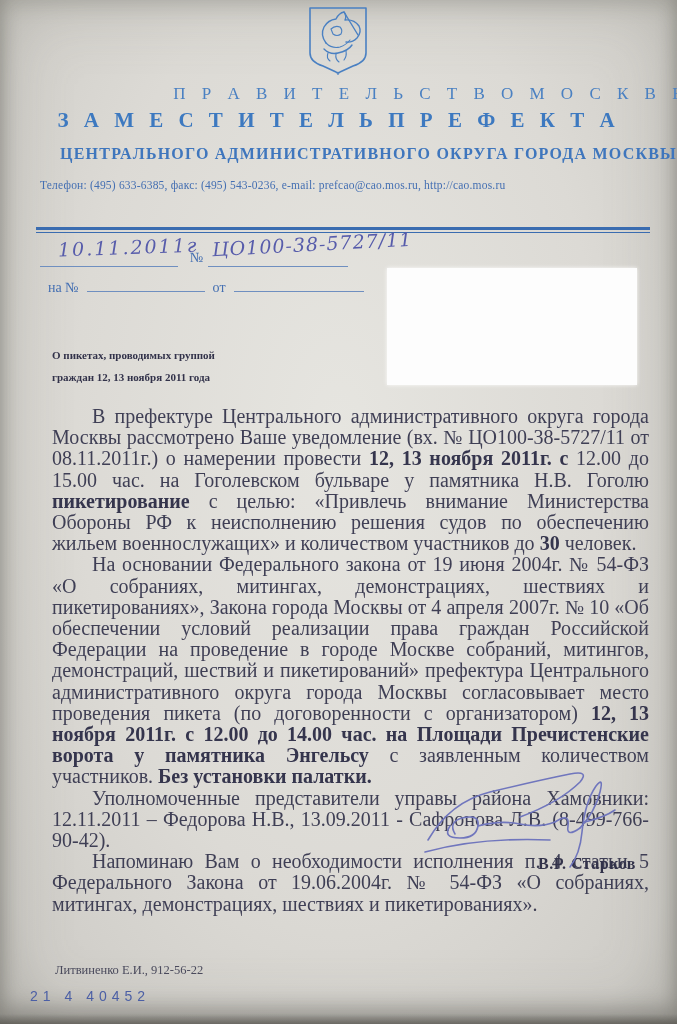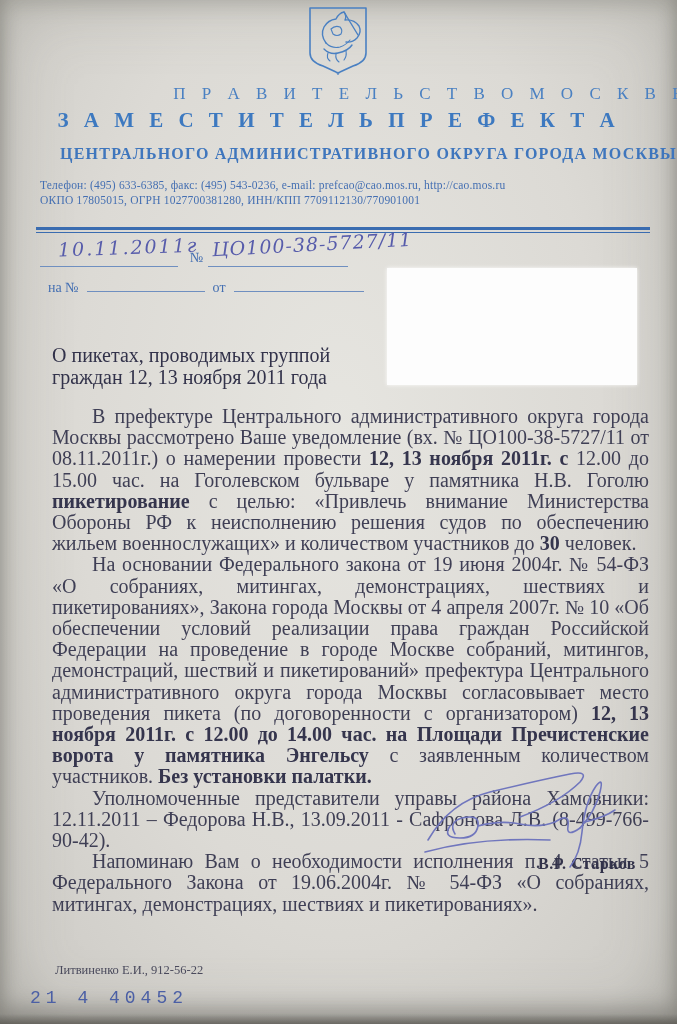--- a/index.html
+++ b/index.html
@@ -33,30 +33,30 @@
   .u1{left:40px;top:266px;width:138px;}
   .u2{left:208px;top:266px;width:140px;}
   .num-sign{position:absolute;left:190px;top:250px;color:#446fb2;font-size:14px;}
   .refrow{position:absolute;left:48px;top:278px;color:#446fb2;font-size:14px;}
   .refrow .blank{display:inline-block;border-bottom:1px solid #6f8fc0;height:13px;vertical-align:baseline;}
   .b1{width:118px;margin:0 8px 0 8px;}
   .b2{width:130px;margin-left:8px;}
   .redaction{position:absolute;left:387px;top:268px;width:250px;height:117px;background:#fdfdfd;z-index:3;
     box-shadow:0 0 4px rgba(255,255,255,.9);}
   .subject{position:absolute;left:52px;top:344px;width:420px;
-    color:#32324a;font-weight:normal;font-size:20px;line-height:22px;}
+    color:#32324a;font-weight:bold;font-size:11px;line-height:22px;}
   .bodytext{position:absolute;left:52px;top:406px;width:597px;
     color:#3f3f55;font-size:20px;line-height:21.2px;text-align:justify;}
   .bodytext p{margin:0;text-indent:40px;}
   .bodytext .b{font-weight:bold;color:#35354d;}
   .signature-svg{position:absolute;left:420px;top:762px;width:230px;height:125px;z-index:2;}
   .sig-name{position:absolute;left:538px;top:855px;color:#32324a;font-weight:bold;font-size:16px;letter-spacing:.5px;}
   .executor{position:absolute;left:55px;top:963px;color:#4a4a5c;font-size:12.5px;}
-  .stamp{position:absolute;left:30px;top:988px;color:#4b5fa5;font-size:18px;letter-spacing:5px;
-    font-family:Liberation Mono, monospace;}
+  .stamp{position:absolute;left:30px;top:988px;color:#4b5fa5;font-size:14px;letter-spacing:5px;
+    font-family:Liberation Sans, sans-serif;}
 </style>
 </head>
 <body>
 
 <div class="page">
 
   <svg class="emblem" viewBox="0 0 64 70">
     <g fill="none" stroke="#4a80c2" stroke-width="1.6" stroke-linecap="round" stroke-linejoin="round">
       <path d="M4,3 H60 V48 Q60,57 47,61 L34,67 Q32,69 30,67 L17,61 Q4,57 4,48 Z"></path>
       <path d="M32,67 V70" stroke-width="1.2"></path>
@@ -69,21 +69,20 @@
       <path d="M25,24 Q29,20 34,22 Q37,25 35,29 Q31,32 27,29 Z" stroke-width="1.1"></path>
     </g>
   </svg>
 
   <div class="h1">П Р А В И Т Е Л Ь С Т В О   М О С К В Ы</div>
   <div class="h2">З А М Е С Т И Т Е Л Ь   П Р Е Ф Е К Т А</div>
   <div class="h3">ЦЕНТРАЛЬНОГО  АДМИНИСТРАТИВНОГО  ОКРУГА  ГОРОДА МОСКВЫ</div>
 
   <div class="addr">
     <div>Телефон: (495)  633-6385,  факс: (495)  543-0236, e-mail:  prefcao@cao.mos.ru,   http://cao.mos.ru</div>
-    <div>ОКПО 17805015,  ОГРН 1027700381280,  ИНН/КПП 7709112130/770901001</div>
   </div>
 
   <div class="sep thick"></div>
   <div class="sep thin"></div>
 
   <div class="hand hw-date">10.11.2011г</div>
   <div class="num-sign">№</div>
   <div class="hand hw-num">ЦО100-38-5727/11</div>
   <div class="u-line u1"></div>
   <div class="u-line u2"></div>

